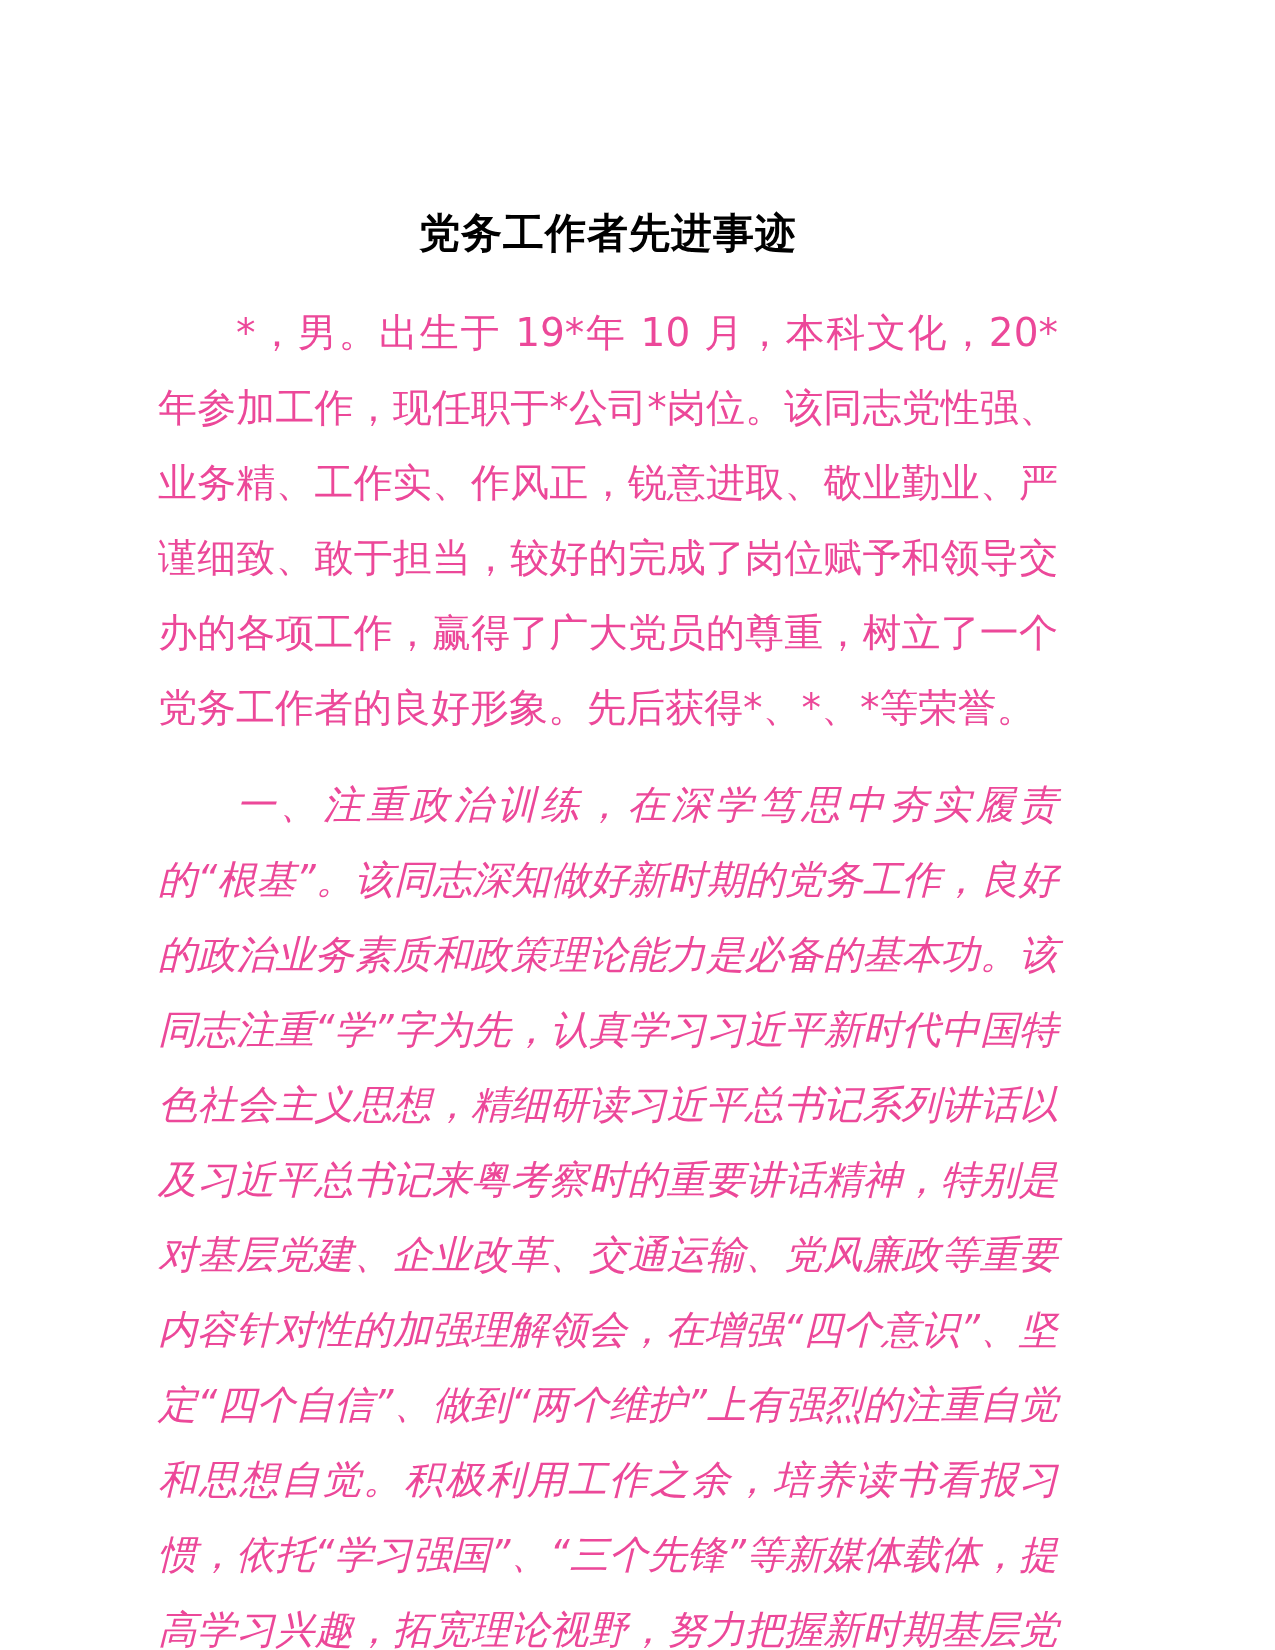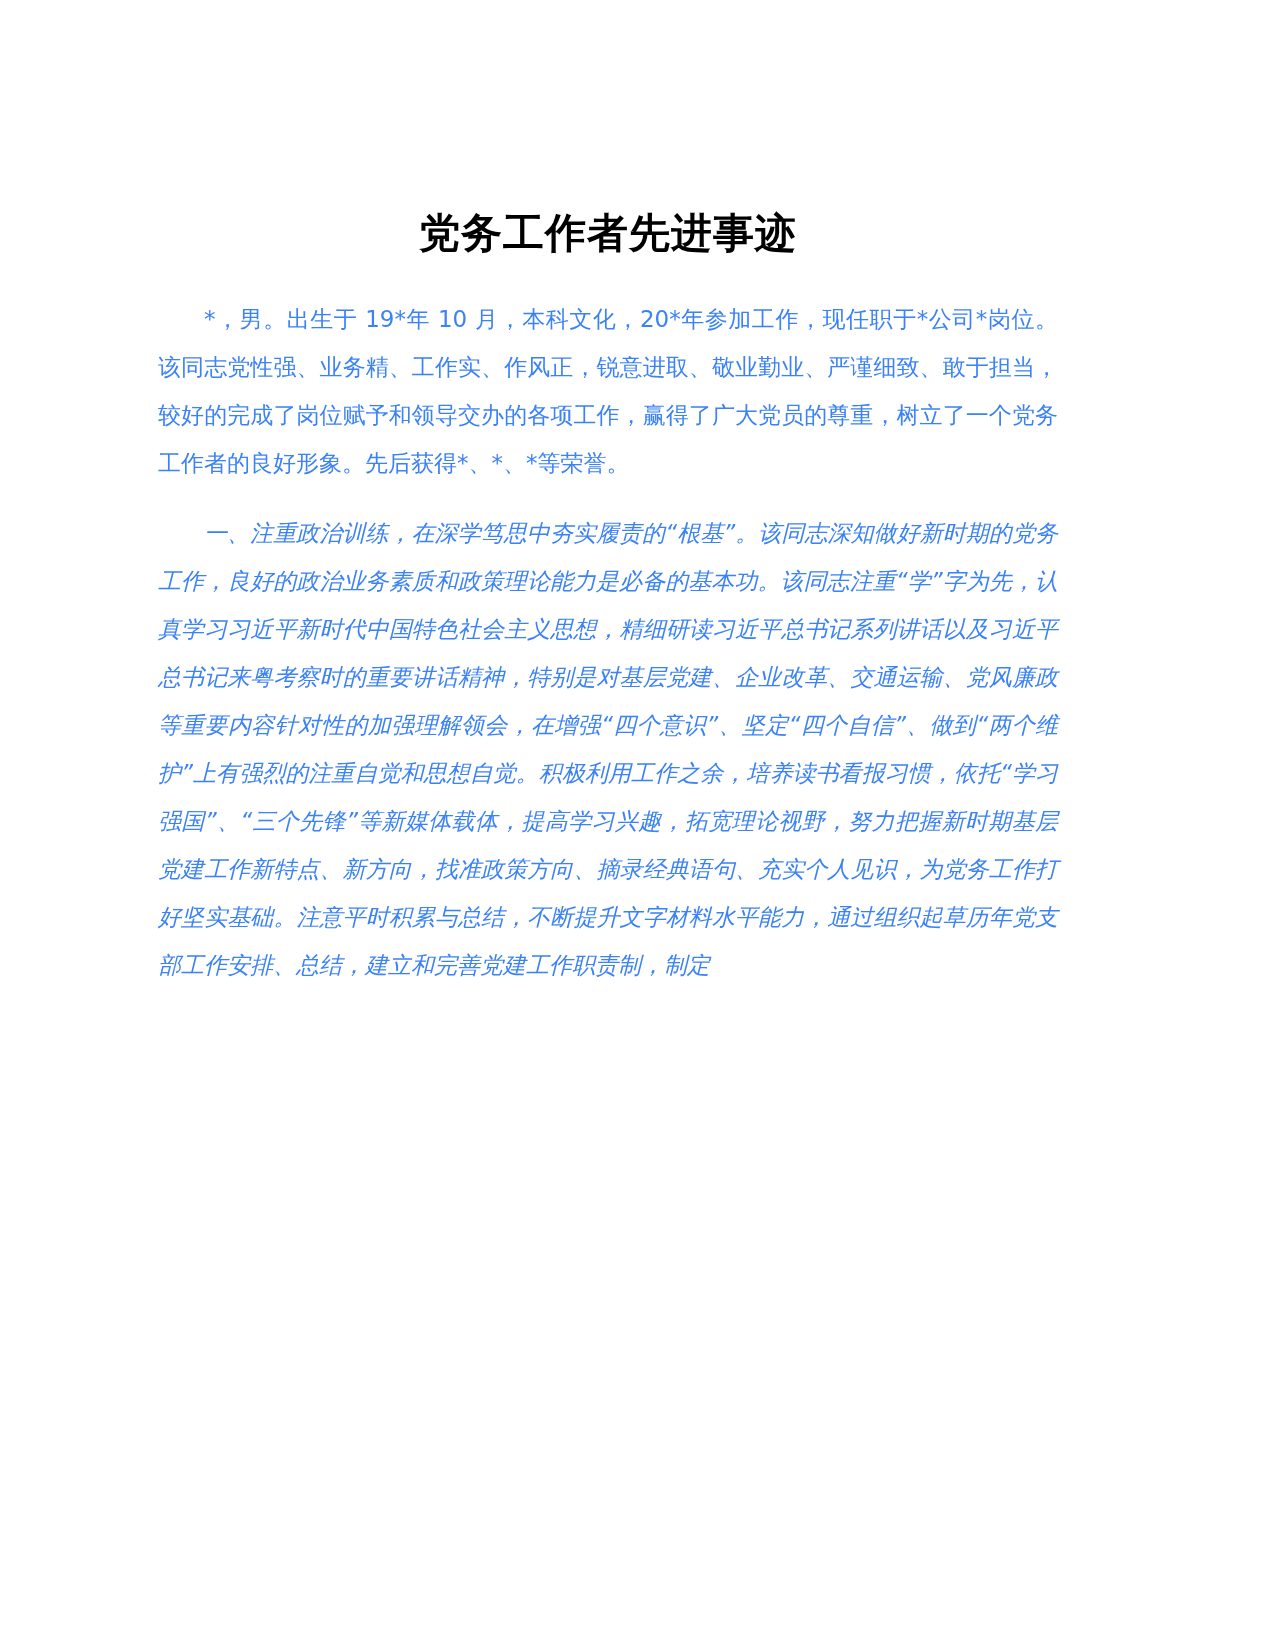--- a/index.html
+++ b/index.html
@@ -31,28 +31,28 @@
     font-size: 41px;
     font-weight: bold;
     text-align: center;
     letter-spacing: 1px;
     margin: 0;
     padding-top: 200px;
     line-height: 1.25;
     color: #000000;
   }
   .body-para {
-    font-size: 23px;
-    line-height: 48px;
+    font-size: 39px;
+    line-height: 75px;
     margin: 0;
     padding: 0;
     text-align: justify;
     text-justify: inter-ideograph;
     text-indent: 2em;
-    color: #3b82f6;
+    color: #ec4899;
     word-break: break-all;
     letter-spacing: 0px;
   }
   .para-gap {
     margin-top: 22px;
     font-style: italic;
   }
   .first-para {
     margin-top: 36px;
   }

